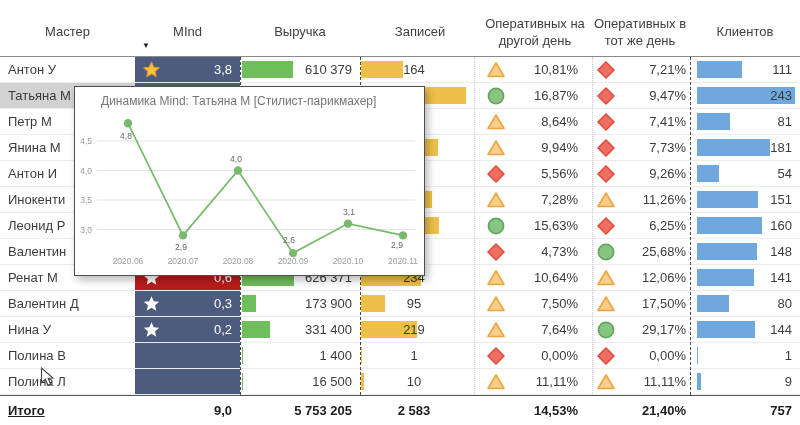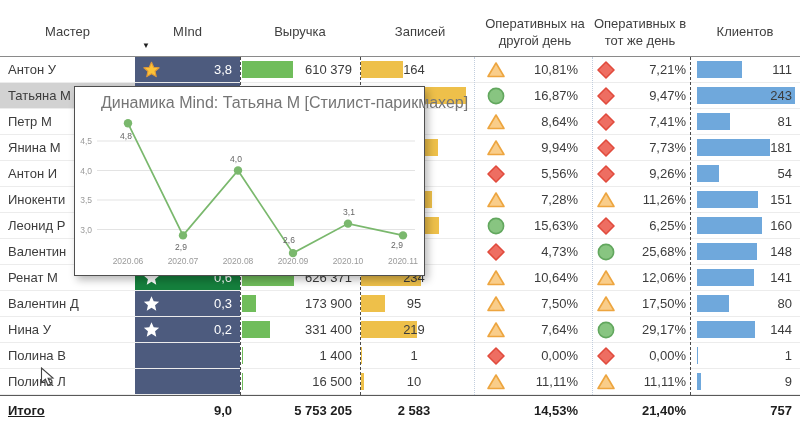--- a/index.html
+++ b/index.html
@@ -37,21 +37,21 @@
   .t-label{padding-left:8px;text-decoration:underline;}
 
   
   .vline{position:absolute;top:57px;height:338px;width:0;z-index:3;}
   .vdash{border-left:1px dashed #4a4a4a;}
   .vdot{border-left:1px dotted #c2cedd;}
 
   
   .tooltip{position:absolute;left:74px;top:86px;width:351px;height:190px;background:#fff;
            border:1px solid #4f4f4f;box-shadow:3px 4px 8px rgba(0,0,0,.28);z-index:10;box-sizing:border-box;}
-  .tt-title{position:absolute;left:26px;top:7px;font-size:16px;color:#757575;white-space:nowrap;}
+  .tt-title{position:absolute;left:26px;top:7px;font-size:12px;color:#757575;white-space:nowrap;}
   .tt-chart{position:absolute;left:0;top:0;}
 
   .cursor{position:absolute;left:40px;top:367px;z-index:20;}
 </style>
 </head>
 <body>
 
 <div class="app">
 
   <div class="grid7 header">
@@ -329,21 +329,21 @@
         </div>
         <div class="cell c-cli">
           <span class="bar" style="left:7px;width:59.68724279835391px;background:#6fa8dc"></span>
           <span class="num">148</span>
         </div>
       </div>
       <div class="grid7 row">
         <div class="cell c-name">
           <span class="num">Ренат М</span>
         </div>
-        <div class="cell c-mind" style="background:#15803d">
+        <div class="cell c-mind" style="background:#b91c1c">
           <svg class="star" viewBox="0 0 20 20">
             <path d="M10 1.5 L12.6 7.3 L19 7.9 L14.2 12.1 L15.6 18.4 L10 15.1 L4.4 18.4 L5.8 12.1 L1 7.9 L7.4 7.3 Z" fill="#ffffff"></path>
           </svg>
           <span class="num">0,6</span>
         </div>
         <div class="cell c-rev">
           <span class="bar" style="left:2px;width:52px;background:#70bd5b"></span>
           <span class="num">626 371</span>
         </div>
         <div class="cell c-rec">

